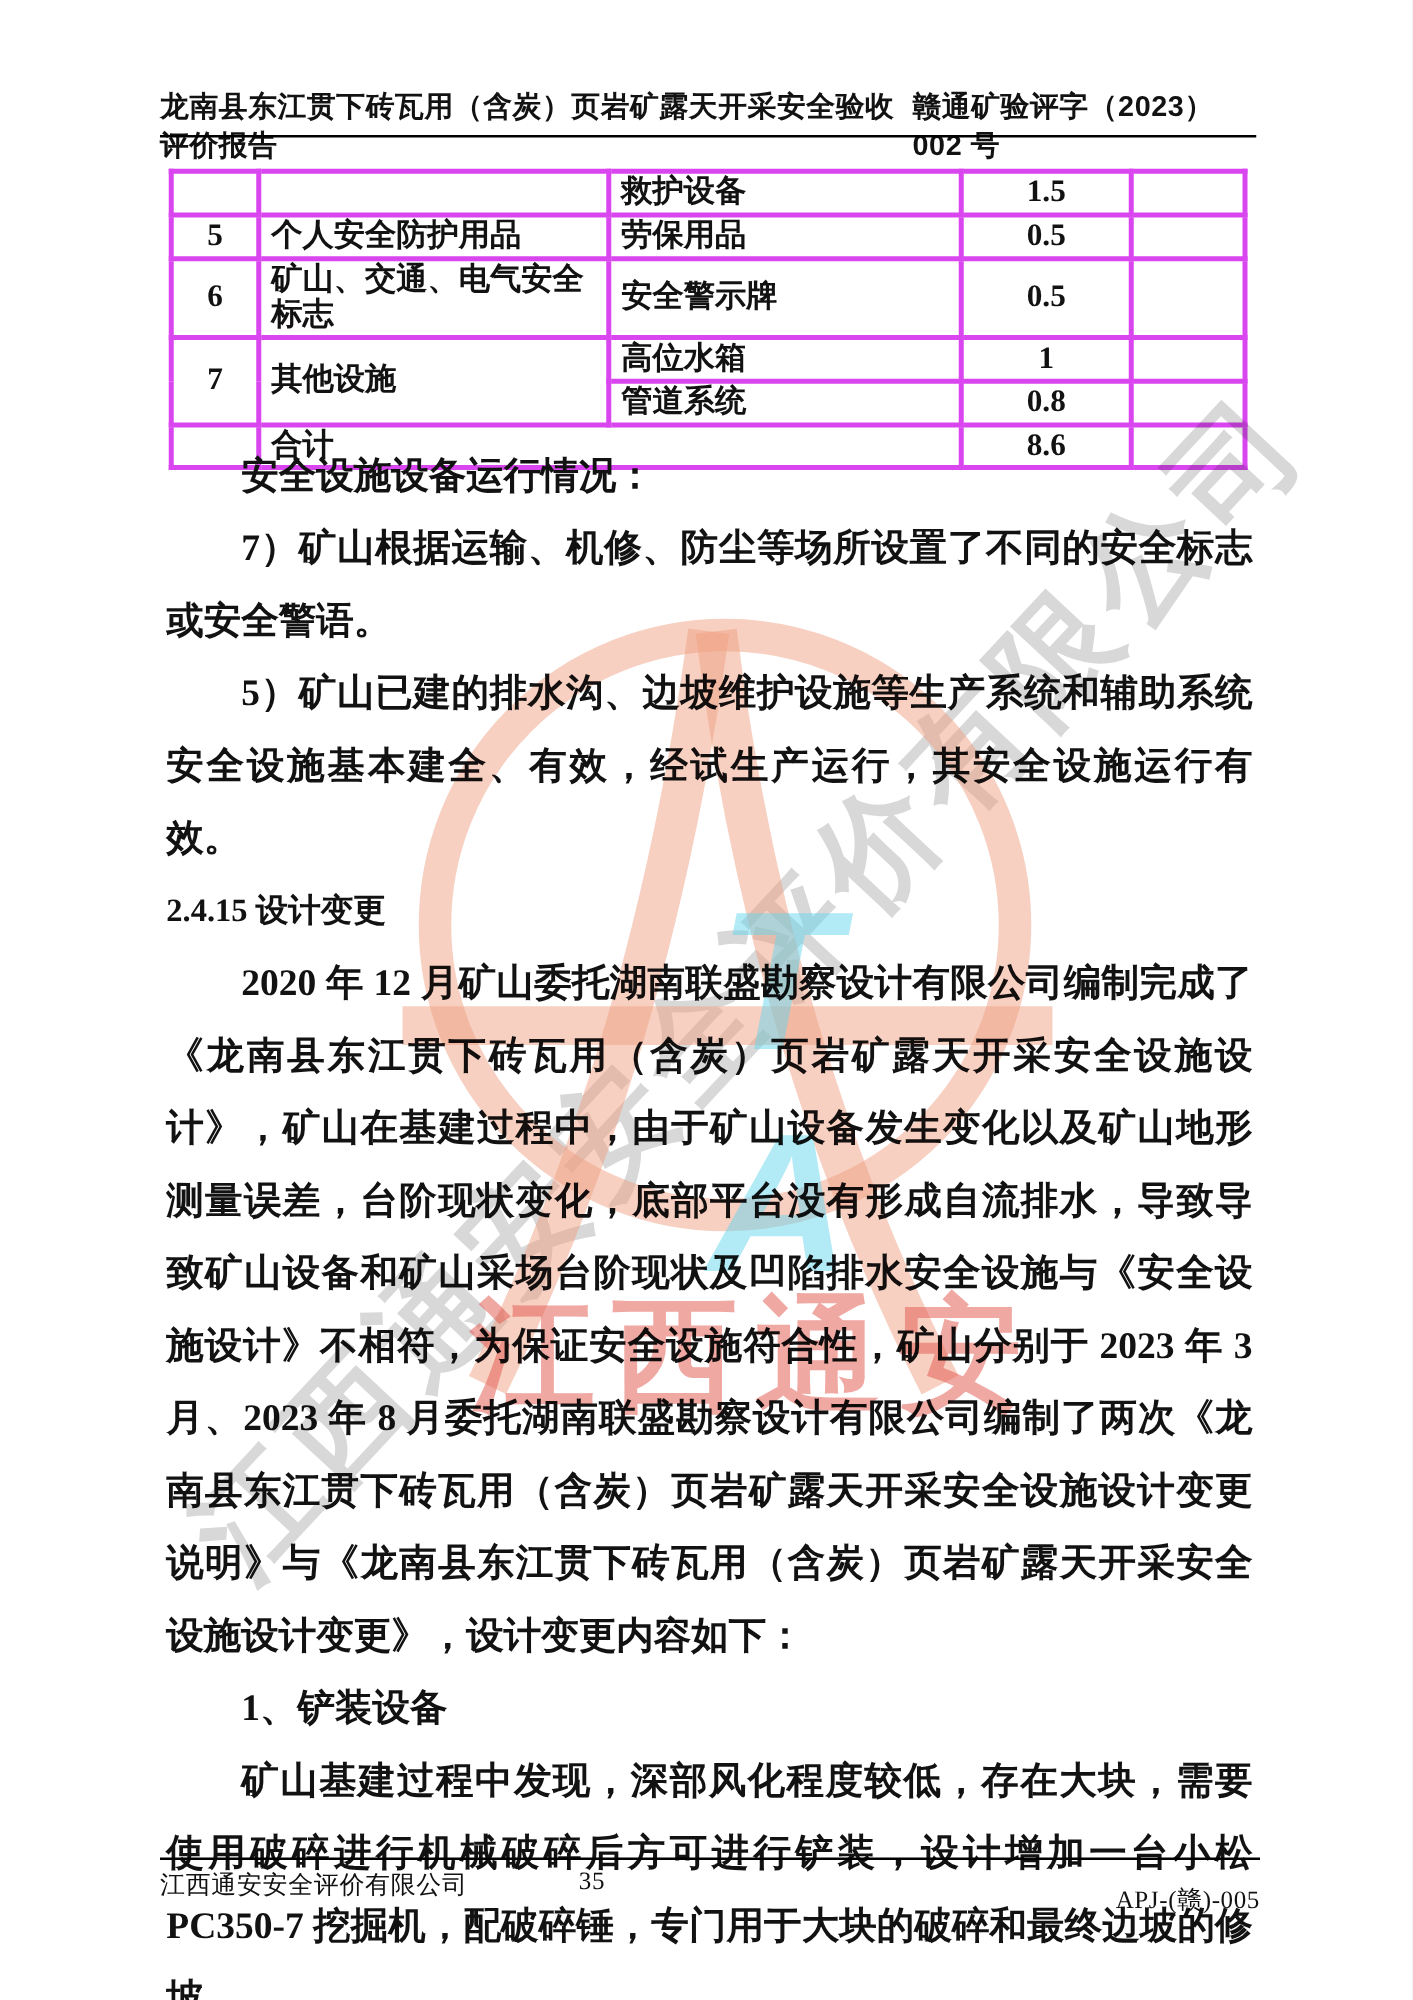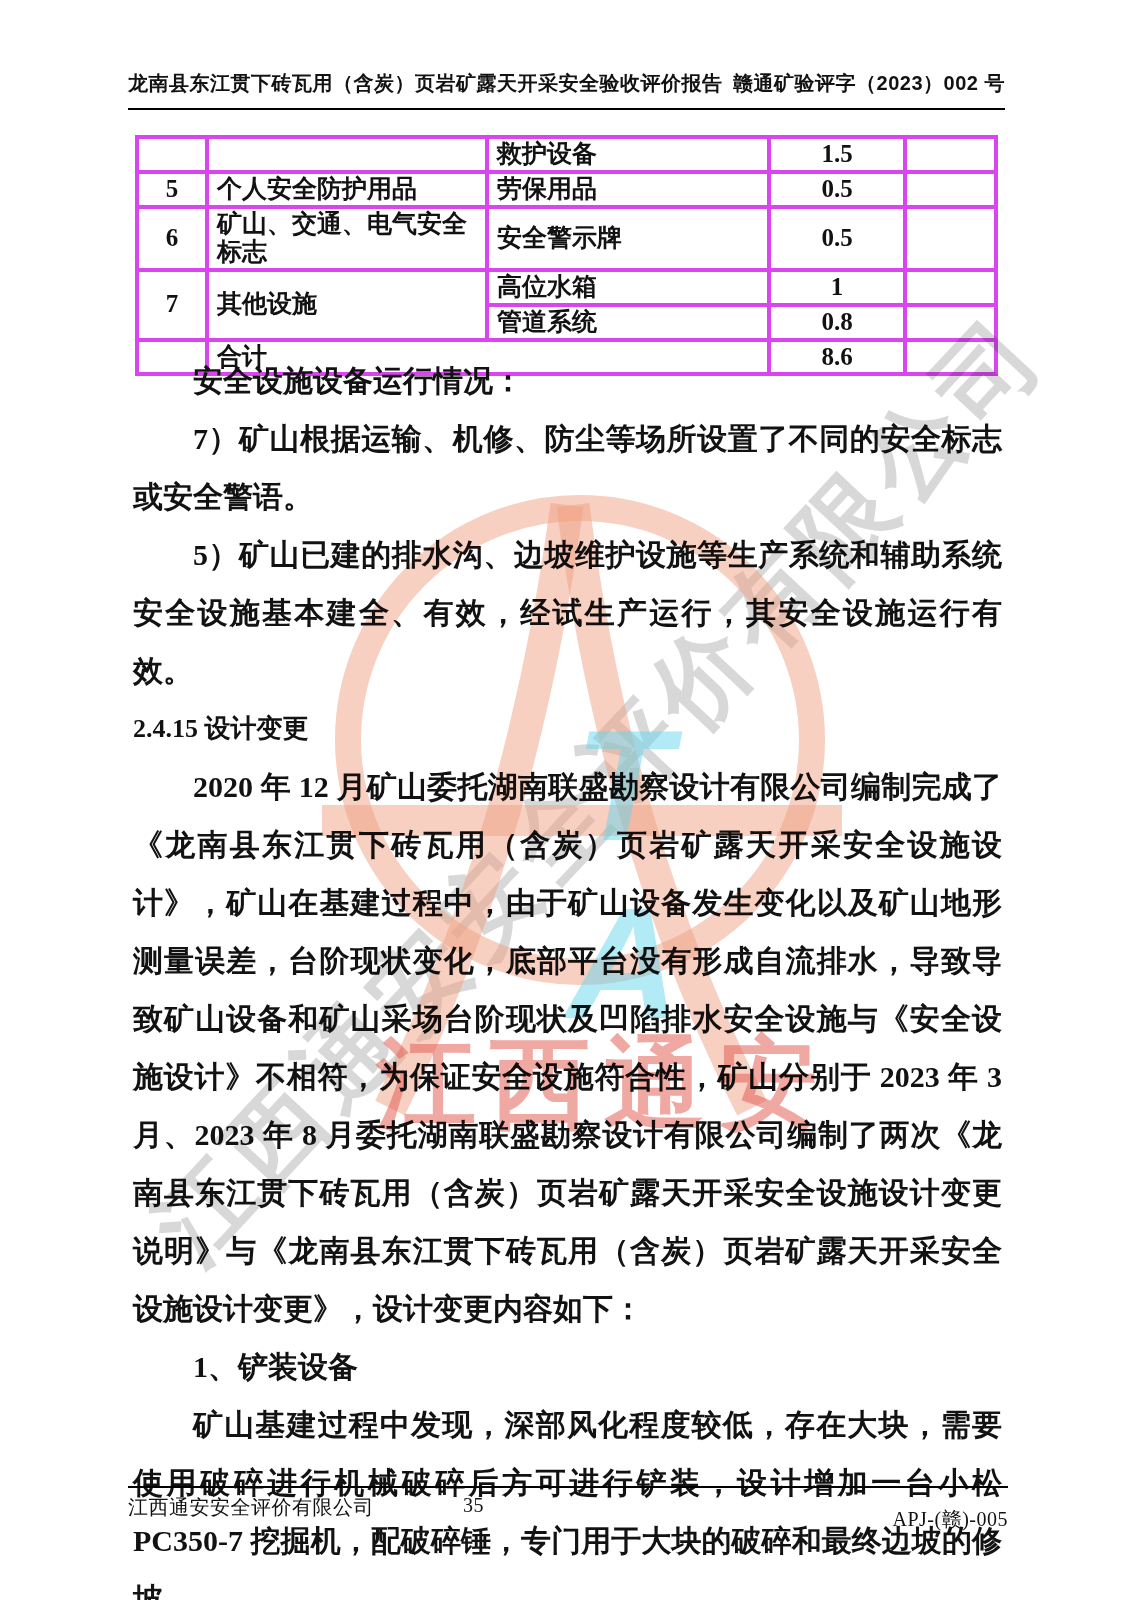--- a/index.html
+++ b/index.html
@@ -10,21 +10,21 @@
     background:#ffffff;
     font-family:"Liberation Serif","DejaVu Serif",serif;
     color:#121212;
     overflow:hidden;
   }
   
   .header-row{
     position:absolute;left:128px;right:125px;top:70px;
     display:flex;justify-content:space-between;align-items:flex-end;
     font-family:"Liberation Sans","DejaVu Sans",sans-serif;
-    font-weight:bold;font-size:20px;letter-spacing:0.5px;
+    font-weight:bold;font-size:23px;letter-spacing:0.5px;
   }
   .header-rule{
     position:absolute;left:128px;right:125px;top:108px;
     border-top:2.5px solid #000;
   }
   
   table.cont{
     position:absolute;left:135px;top:135px;
     border-collapse:collapse;table-layout:fixed;
     font-size:25px;line-height:1.15;

